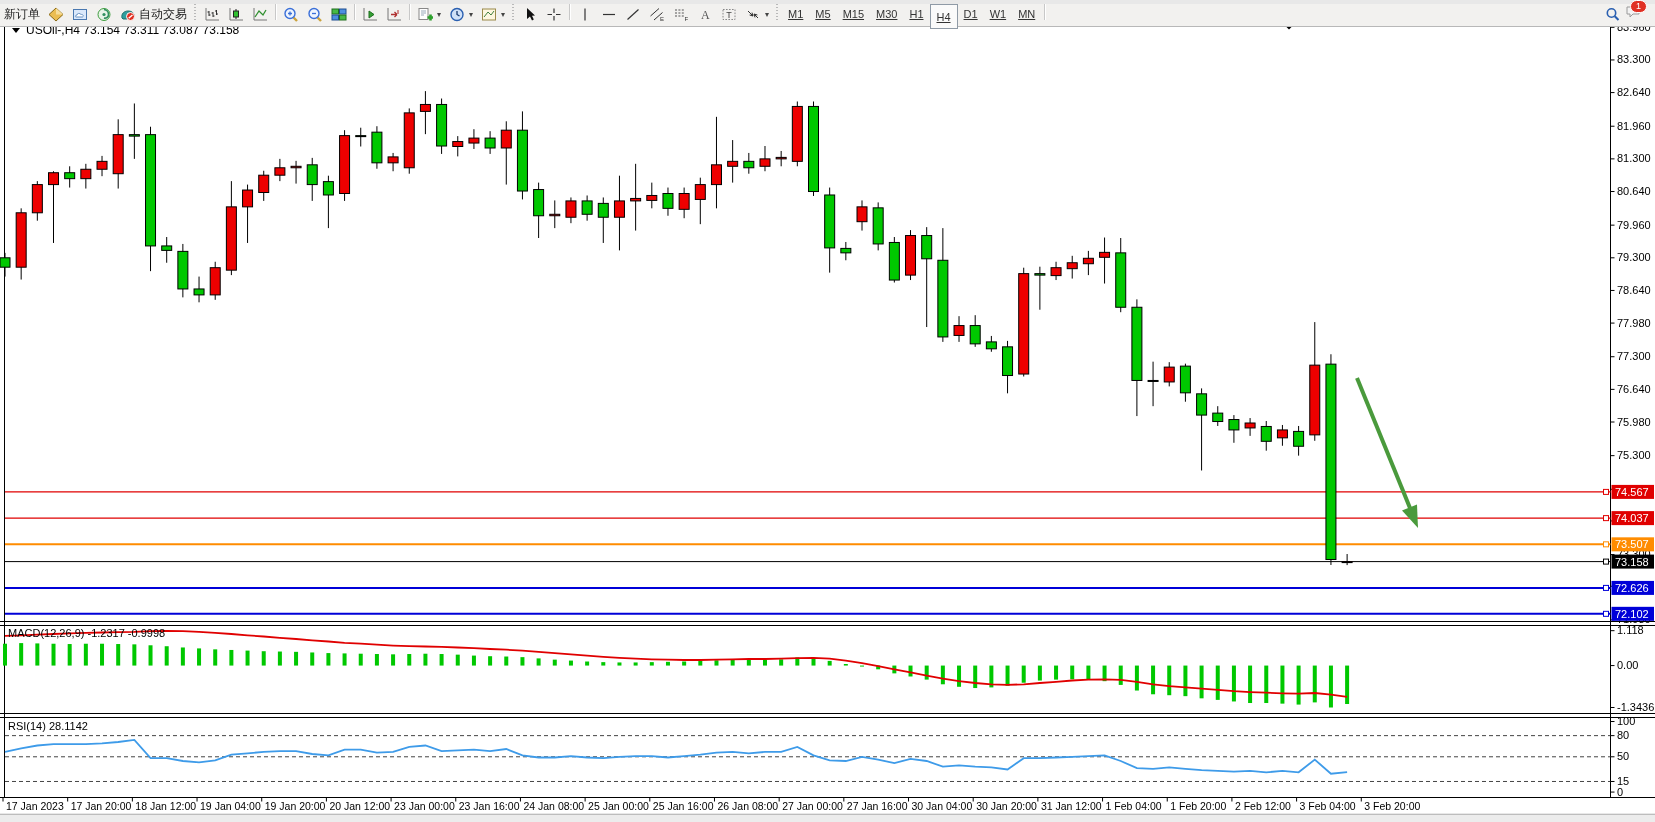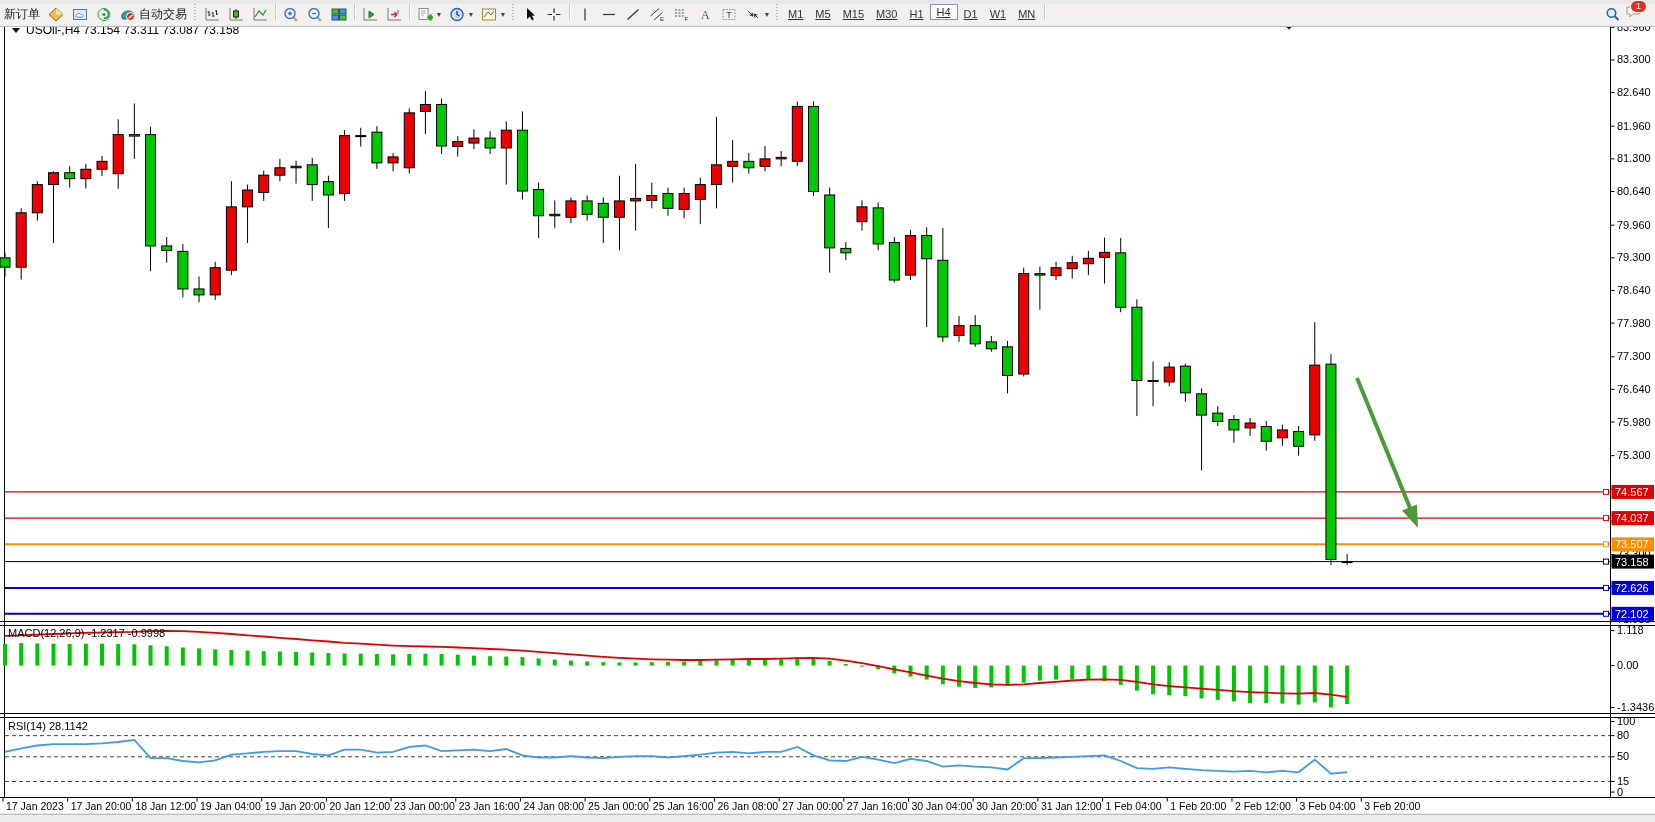--- a/index.html
+++ b/index.html
@@ -4,21 +4,21 @@
 <style>
   html,body{margin:0;padding:0;background:#e8e8e8;}
   body{width:1655px;height:822px;position:relative;overflow:hidden;
        font-family:"Liberation Sans",sans-serif;-webkit-font-smoothing:antialiased;}
   
   .toolbar{position:absolute;top:4px;left:0;width:1655px;height:22px;background:#f2f1ef;
            border-bottom:1px solid #b8b8b8;display:flex;z-index:5;
            font-size:12px;color:#222;}
   .tb{display:inline-flex;align-items:center;gap:3px;height:20px;padding:0 4px;border:0;
       background:transparent;font-family:"Liberation Sans",sans-serif;font-size:12px;color:#222;cursor:default;}
-  .tb.active{background:#fafafa;border:1px solid #8f9aa6;height:16px;}
+  .tb.active{background:#fafafa;border:1px solid #8f9aa6;height:25px;}
   .tf{padding:0 6px;font-size:11px;color:#333;text-decoration:underline;}
   .sep{width:1px;height:16px;background:#c8c8c8;margin:0 3px;box-shadow:1px 0 0 #fff;}
   .grip{width:5px;height:16px;margin:0 2px;
         background-image:repeating-linear-gradient(180deg,#b9b9b9 0 1px,transparent 1px 3px);
         background-size:2px 100%;background-repeat:repeat-y;background-position:1px 0;}
   .caret{font-size:8px;color:#444;margin-left:1px;}
   .tbsvg{width:16px;height:15px;display:block;}
   .spacer{flex:1;}
   .badge{position:absolute;top:-4px;right:-6px;background:#e03023;color:#fff;border-radius:7px;
          font-size:9px;line-height:11px;min-width:11px;text-align:center;padding:0 2px;border:1px solid #fff;}

